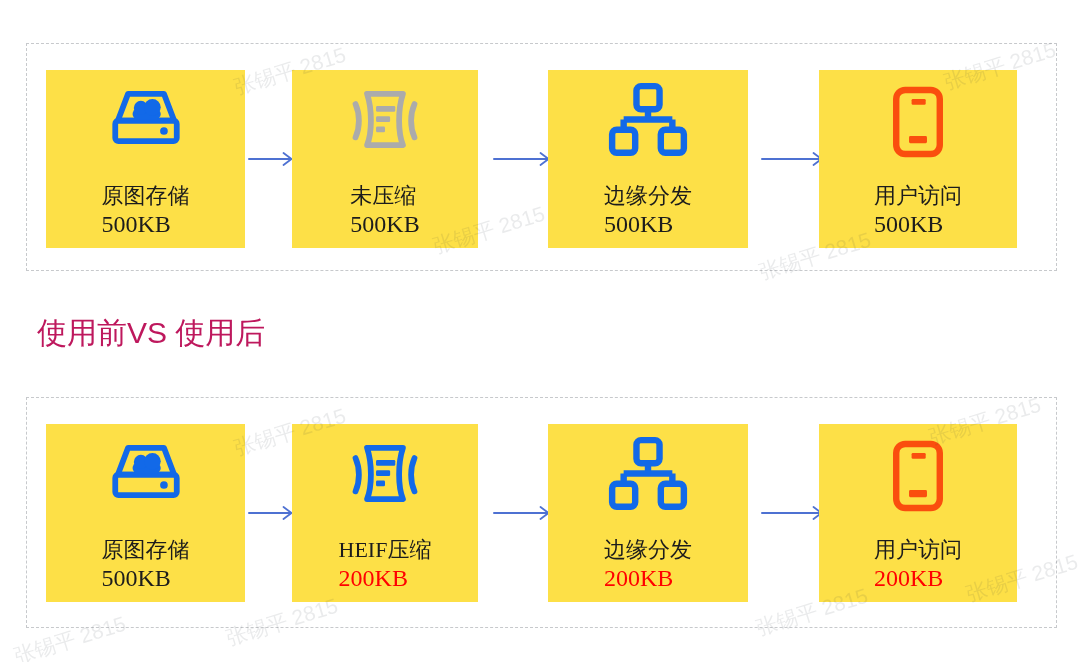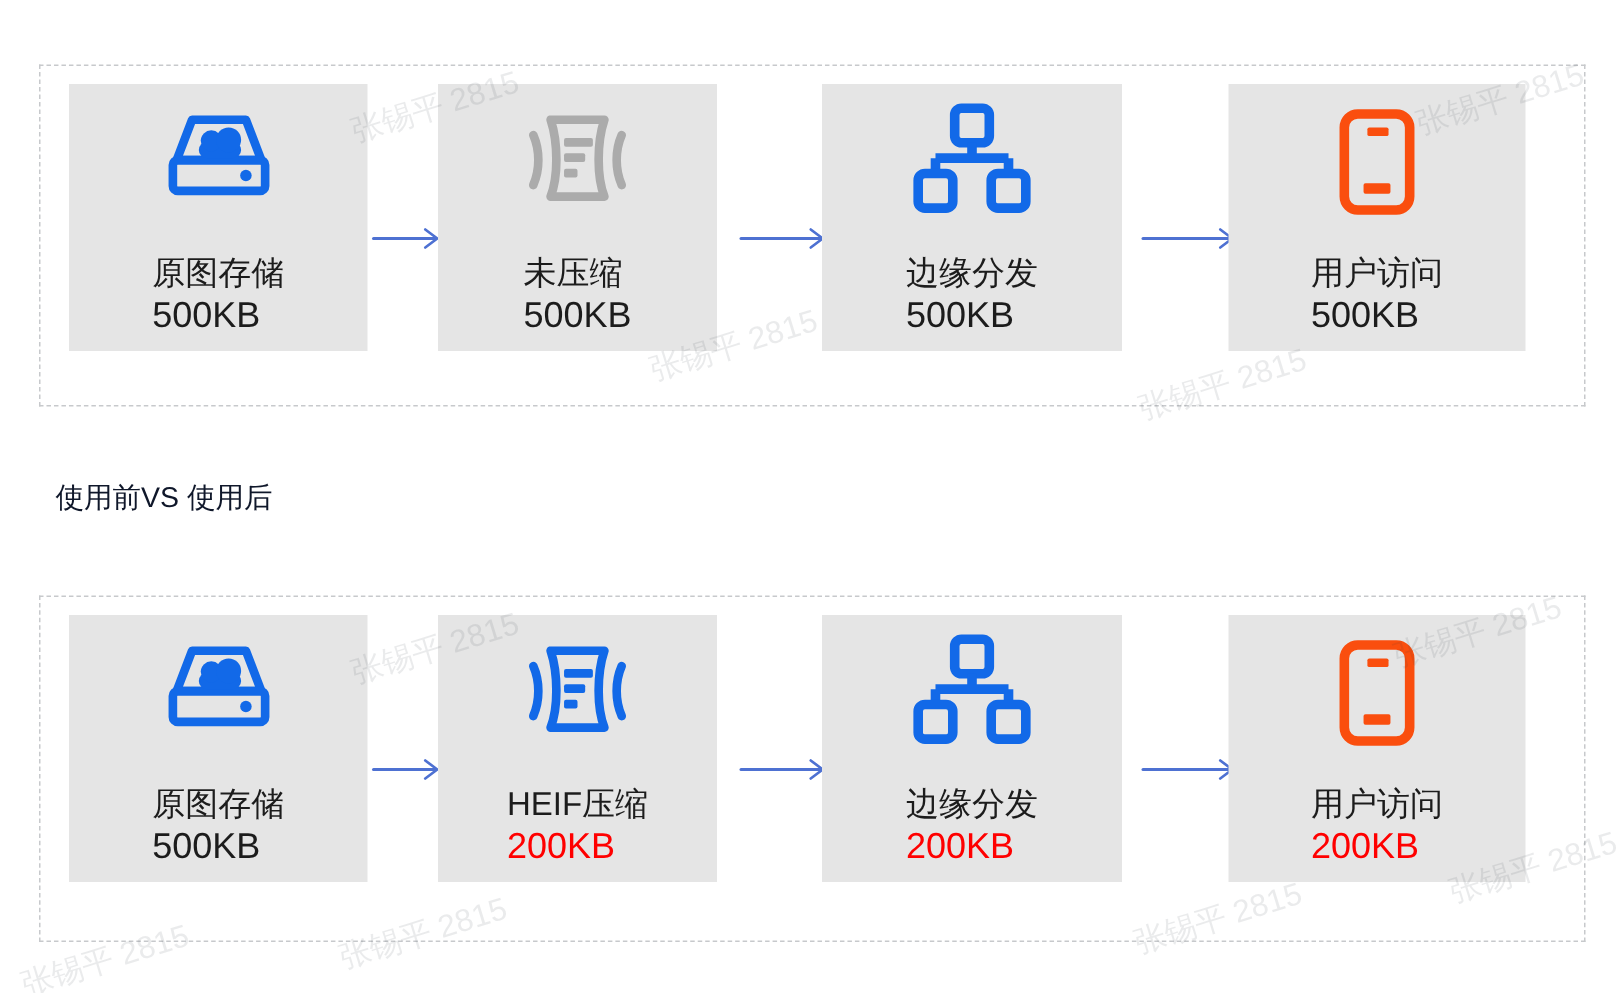--- a/index.html
+++ b/index.html
@@ -6,39 +6,39 @@
   body{
     width:1080px;height:662px;background:#ffffff;position:relative;overflow:hidden;
     font-family:"Liberation Sans","DejaVu Sans",sans-serif;
   }
   .flow{
     position:absolute;left:26px;width:1031px;box-sizing:border-box;
     border:1px dashed #c7c9cc;background:#ffffff;
   }
   #flow-before{top:43px;height:228px;}
   #flow-after{top:397px;height:231px;}
-  .step{position:absolute;top:12px;height:178px;background:#e5e5e5;}
+  .step{position:absolute;top:26px;height:178px;background:#fde047;font-family:Liberation Serif, serif;}
   .s1{left:19px;width:199px;}
   .s2{left:265px;width:186px;}
   .s3{left:521px;width:200px;}
   .s4{left:792px;width:198px;}
   .icon-wrap{position:absolute;top:2px;left:0;right:0;height:100px;
     display:flex;align-items:center;justify-content:center;}
   svg.icon{width:82px;height:82px;display:block;}
   .txt{position:absolute;left:0;right:0;top:111px;text-align:center;}
   .txt .inner{display:inline-block;text-align:left;}
   .label{font-size:22px;line-height:29px;color:#1c1c1c;white-space:nowrap;}
   .value{font-size:24px;line-height:29px;color:#1c1c1c;white-space:nowrap;}
   .arrow{position:absolute;top:107px;height:16px;display:flex;align-items:center;color:#4e71d2;}
   .a1{left:221px;width:45px;}
   .a2{left:466px;width:57px;}
   .a3{left:734px;width:62px;}
   .arrow .shaft{flex:1;height:1.8px;background:#4e71d2;border-radius:1px;margin-right:-9px;}
   .arrow svg.head{width:11px;height:16px;flex:none;}
-  .vs-title{position:absolute;left:37px;top:319px;font-size:19px;line-height:28px;color:#0f172a;}
+  .vs-title{position:absolute;left:37px;top:319px;font-size:30px;line-height:28px;color:#be185d;}
   .wm{
     position:absolute;font-size:21px;color:rgba(50,55,65,0.10);white-space:nowrap;
     transform:translate(-50%,-50%) rotate(-17deg);pointer-events:none;
   }
 </style>
 </head>
 <body>
 
 <svg width="0" height="0" style="position:absolute" aria-hidden="true">
   <defs>

